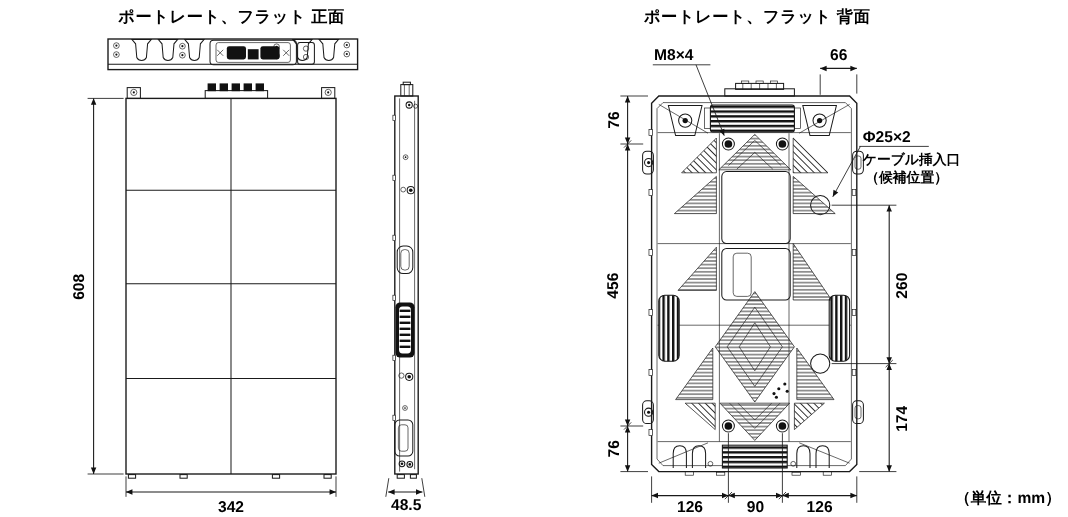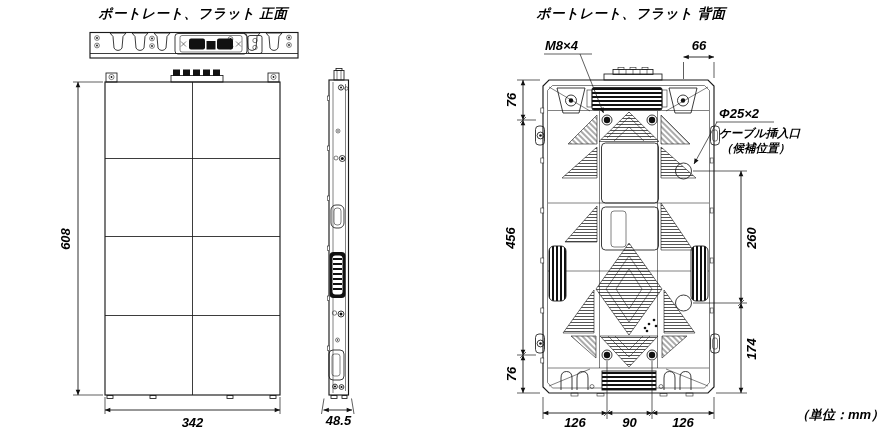--- a/index.html
+++ b/index.html
@@ -1,17 +1,17 @@
 <!DOCTYPE html>
 <html><head>
 <meta charset="utf-8">
 <style>
   html,body{margin:0;padding:0;background:#fff;}
   .canvas{position:relative;width:890px;height:431px;background:#ffffff;overflow:hidden;
-          font-family:"Liberation Sans","DejaVu Sans",sans-serif;font-style:italic;}
+          font-family:"Liberation Sans","DejaVu Sans",sans-serif;}
   svg{display:block;}
   svg text{fill:#000;font-family:"Liberation Sans","DejaVu Sans",sans-serif;}
   .t-title{font-size:13.5px;font-weight:700;letter-spacing:.5px;}
   .t-dim{font-size:13px;font-weight:700;}
   .t-small{font-size:11.5px;font-weight:700;}
   .ln{stroke:#1a1a1a;stroke-width:1.15;fill:none;}
   .lm{stroke:#1a1a1a;stroke-width:.85;fill:none;}
   .lt{stroke:#1a1a1a;stroke-width:.55;fill:none;}
   .dk{fill:#111;stroke:none;}
   .dim{stroke:#1a1a1a;stroke-width:.9;fill:none;}

